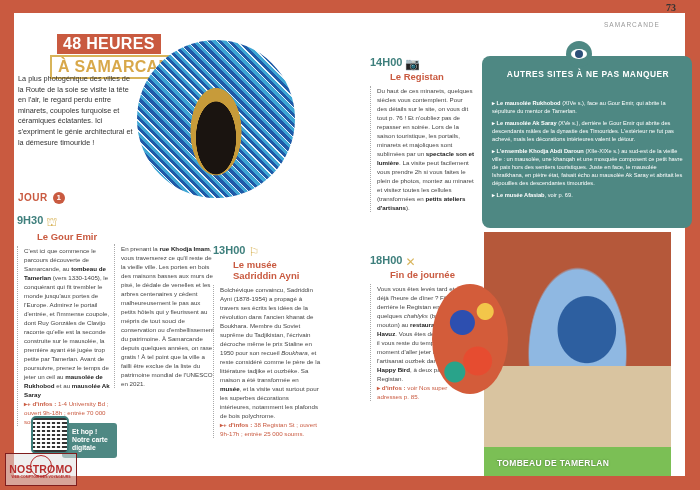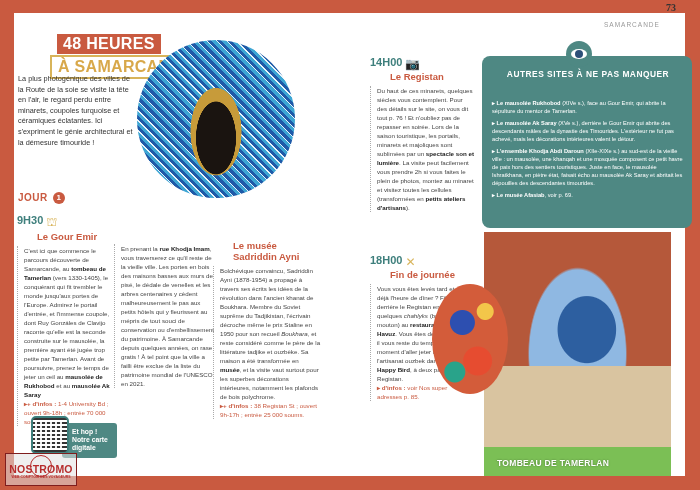--- a/index.html
+++ b/index.html
@@ -105,20 +105,21 @@
   </div>
 </div>
 
 <div class="col c2">
   <div class="body" style="margin-top:4px;">
     <span>En prenant la </span><b>rue Khodja Imam</b><span>, vous traverserez ce qu'il reste de la vieille ville. Les portes en bois des maisons basses aux murs de pisé, le dédale de venelles et les arbres centenaires y cèdent malheureusement le pas aux petits hôtels qui y fleurissent au mépris de tout souci de conservation ou d'embellissement du patrimoine. À Samarcande depuis quelques années, on rase gratis ! À tel point que la ville a failli être exclue de la liste du patrimoine mondial de l'UNESCO en 2021.</span>
   </div>
 </div>
 
 <div class="col c3">
+  <div><span class="time">13H00</span><span class="icon-deco">⚐</span></div>
   <div class="stitle">Le musée Sadriddin Ayni</div>
   <div class="body" style="margin-top:4px;">
     <span>Bolchévique convaincu, Sadriddin Ayni (1878-1954) a propagé à travers ses écrits les idées de la révolution dans l'ancien khanat de Boukhara. Membre du Soviet suprême du Tadjikistan, l'écrivain décroche même le prix Staline en 1950 pour son recueil </span><i>Boukhara</i><span>, et reste considéré comme le père de la littérature tadjike et ouzbèke. Sa maison a été transformée en </span><b>musée</b><span>, et la visite vaut surtout pour les superbes décorations intérieures, notamment les plafonds de bois polychrome.</span><br>
     <span class="infos" style="font-weight:bold">▸+ d'infos :</span><span class="infos"> 38 Registan St ; ouvert 9h-17h ; entrée 25 000 soums.</span>
   </div>
 </div>
 
 <div class="col c4">
   <div><span class="time">14H00</span><span class="icon-deco">📷</span></div>
   <div class="stitle">Le Registan</div>

